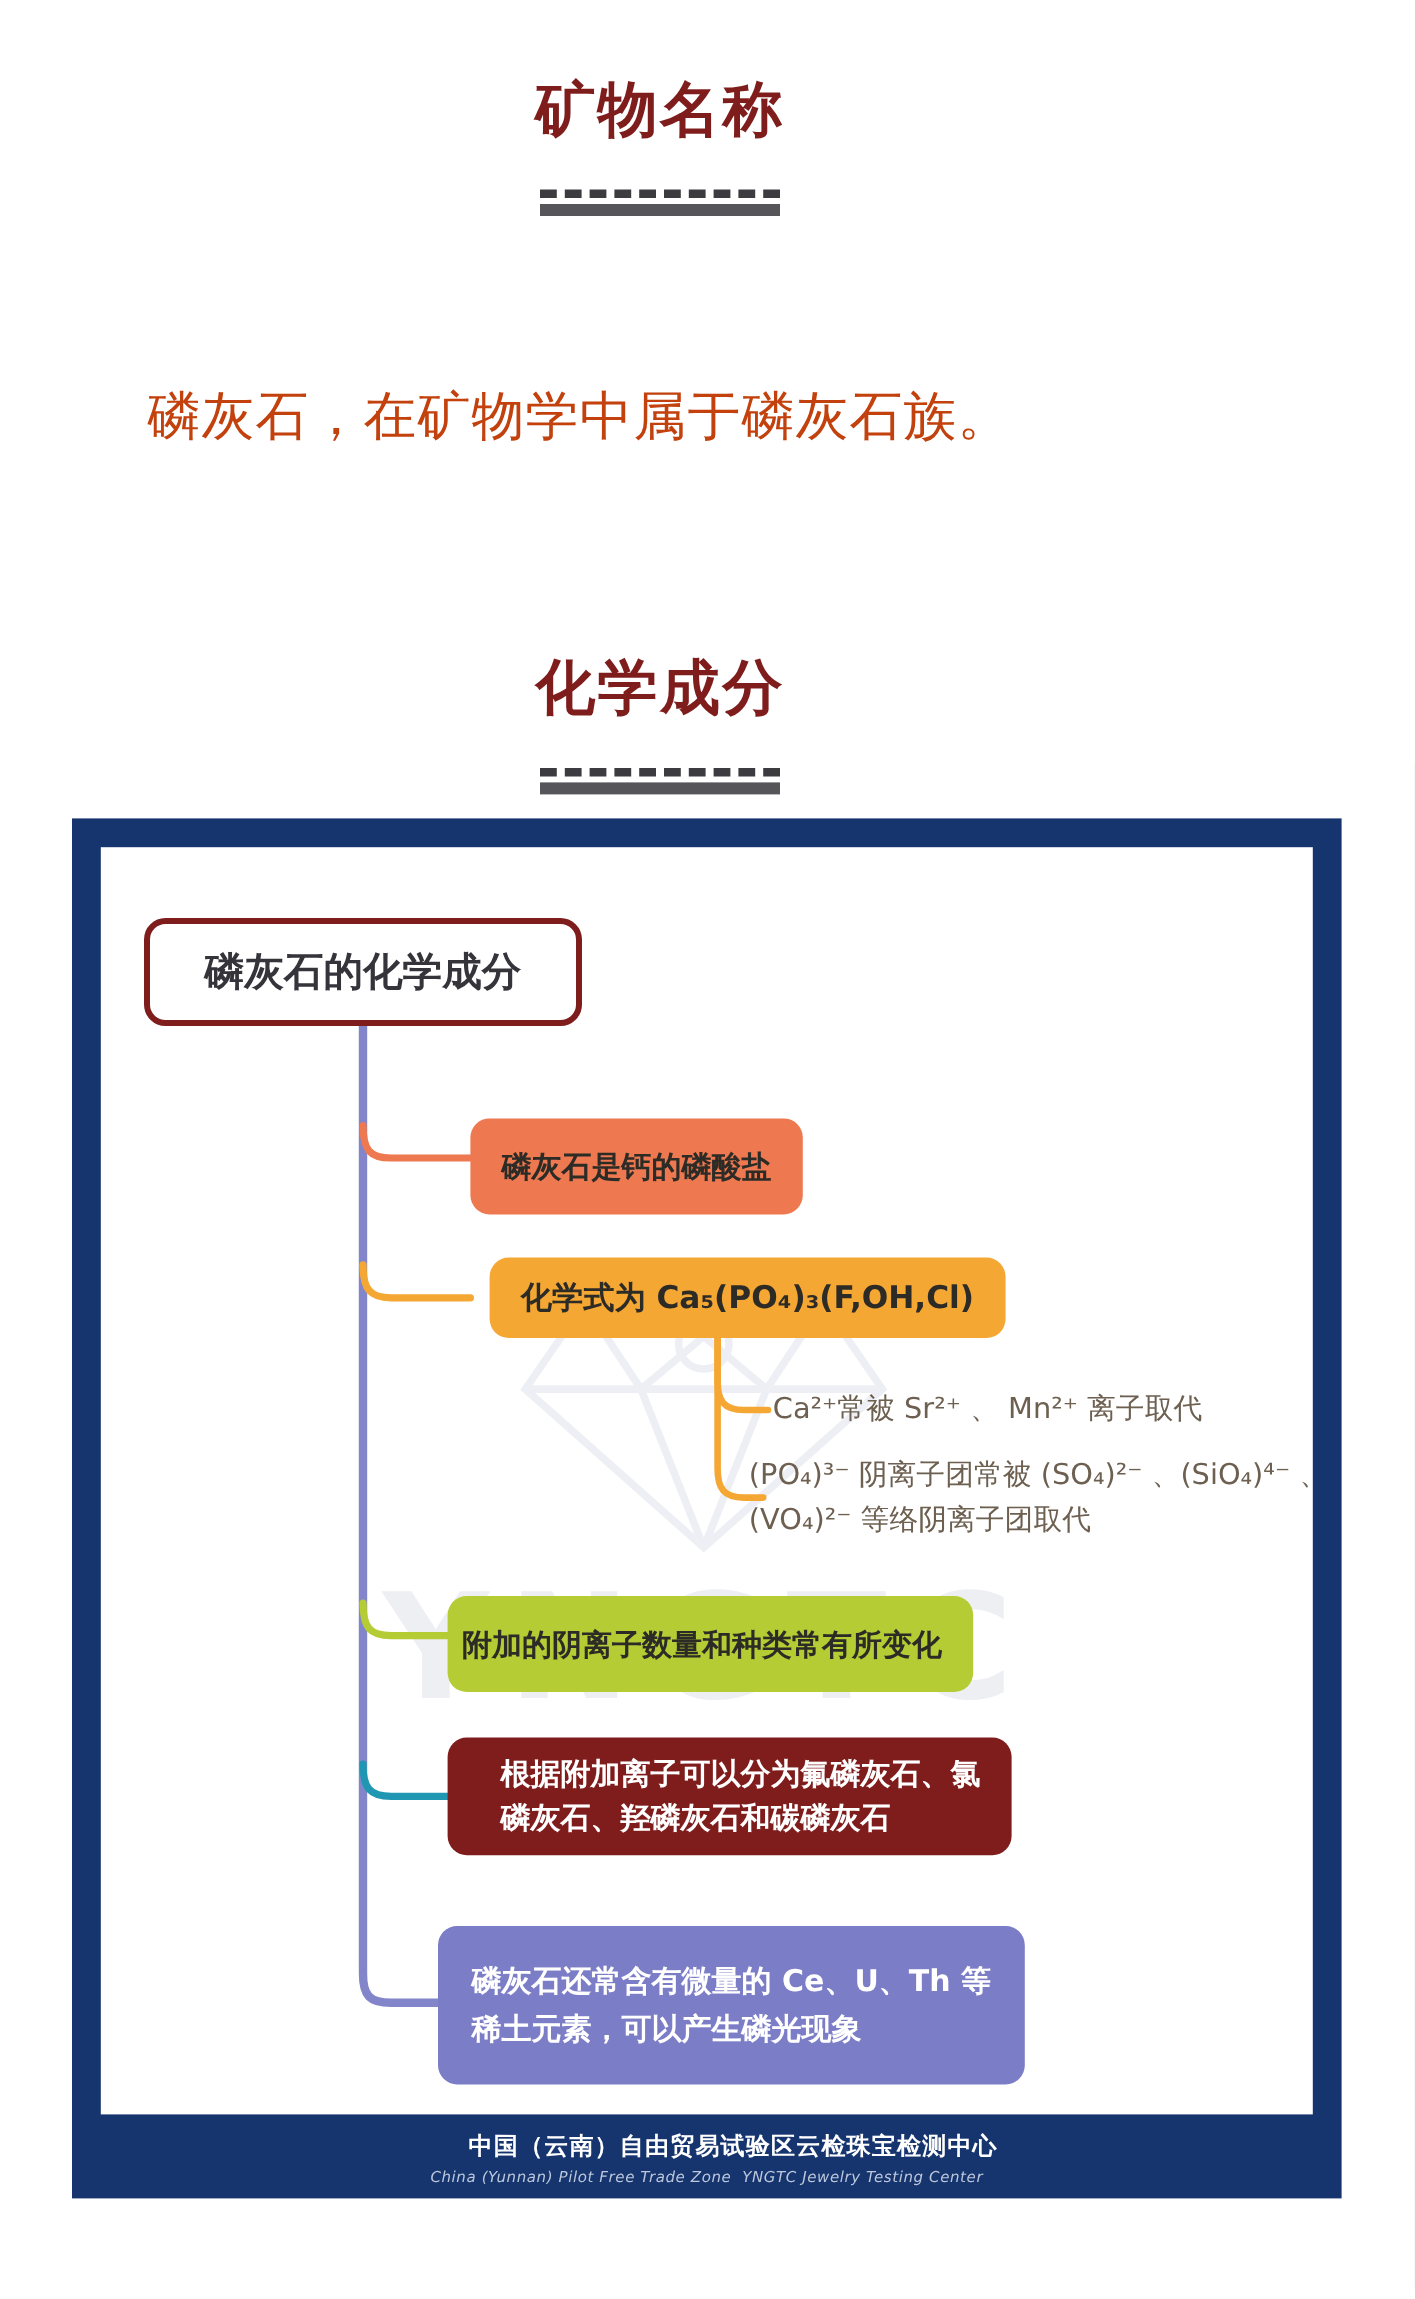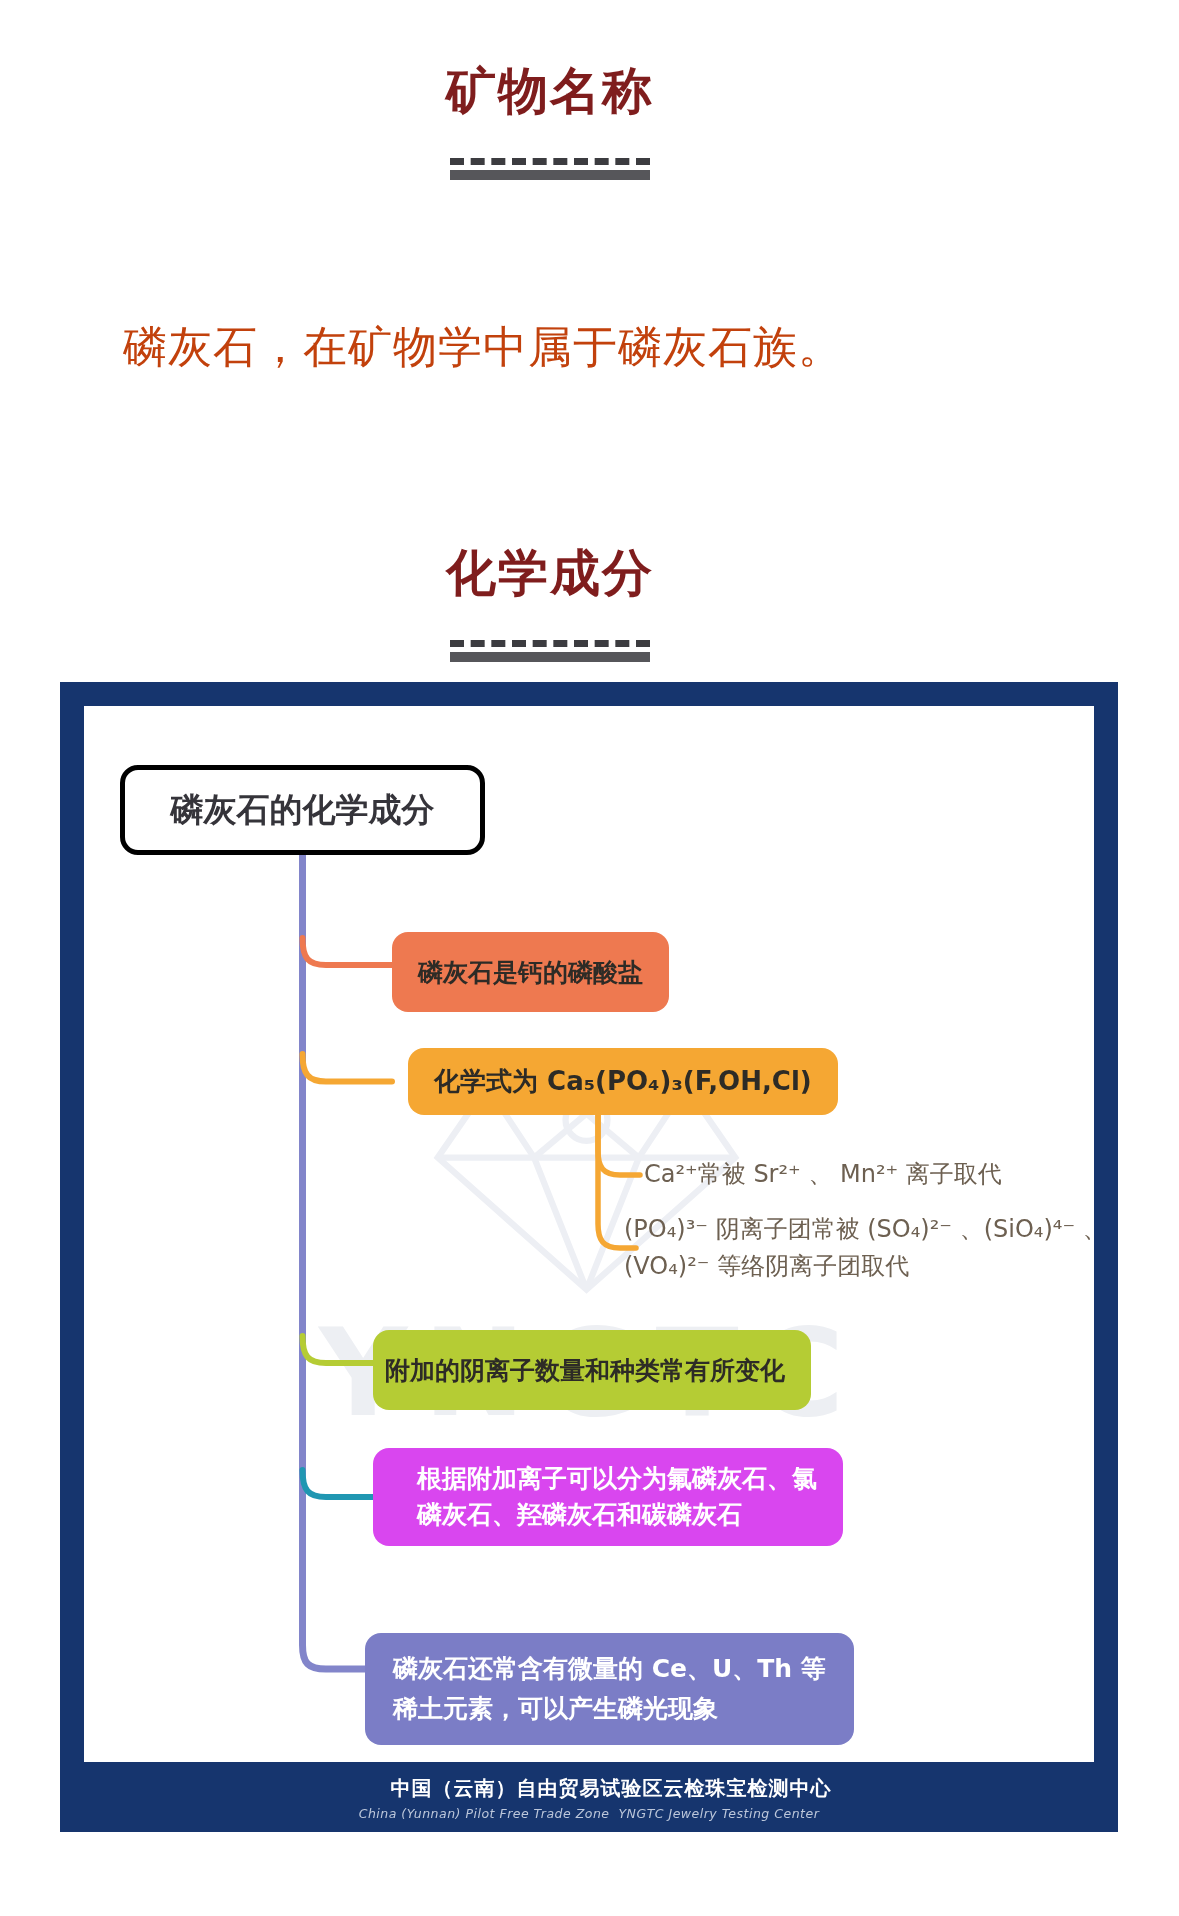--- a/index.html
+++ b/index.html
@@ -22,29 +22,29 @@
   .mm-inner{position:absolute;left:24px;top:24px;width:1010px;height:1056px;background:#ffffff;overflow:hidden;}
 
   .wm-gem{position:absolute;left:335px;top:372px;z-index:0;}
   .wm-text{position:absolute;left:235px;top:596px;z-index:0;font-size:122px;font-weight:800;
            letter-spacing:16px;color:#edeff3;}
 
   .connectors{position:absolute;left:0;top:0;z-index:1;}
 
   .node{position:absolute;z-index:2;display:flex;align-items:center;justify-content:center;
         box-sizing:border-box;}
-  .root{left:36px;top:59px;width:365px;height:90px;background:#ffffff;border:5px solid #000000;
+  .root{left:36px;top:59px;width:365px;height:90px;background:#ffffff;border:5px solid #7f1d1d;
         border-radius:18px;font-size:33px;font-weight:700;color:#35343a;}
   .branch{height:80px;border-radius:16px;padding:0 26px;font-size:25px;font-weight:700;color:#2d2b26;white-space:nowrap;}
   .b1{left:308px;top:226px;}
   .b2{left:324px;top:342px;height:67px;font-size:26px;}
   .b3{left:289px;top:624px;padding-left:12px;}
   .b4{left:289px;top:742px;height:98px;color:#ffffff;white-space:normal;}
   .b4 .ln{display:block;line-height:36px;}
-  .b5{left:281px;top:899px;height:112px;color:#ffffff;white-space:normal;padding:0 28px;margin-top:28px;}
+  .b5{left:281px;top:899px;height:132px;color:#ffffff;white-space:normal;padding:0 28px;}
   .b5 .ln{display:block;line-height:40px;}
   .subitem{position:absolute;z-index:2;font-size:24px;font-weight:500;color:#6d6051;white-space:nowrap;}
   .s1{left:560px;top:452px;}
   .s2{left:540px;top:505px;line-height:37px;}
 
   .mm-footer{position:absolute;left:0;bottom:0;width:100%;height:70px;text-align:center;color:#ffffff;}
   .mm-footer .cn{margin-top:13px;font-size:20px;font-weight:700;letter-spacing:1px;padding-left:44px;}
   .mm-footer .en{margin-top:4px;font-size:12.5px;color:#bcc7db;letter-spacing:0.5px;white-space:pre;font-style:italic;}
 </style>
 </head>
@@ -100,21 +100,21 @@
 
       <div class="subitem s1">Ca²⁺常被 Sr²⁺ 、 Mn²⁺ 离子取代</div>
 
       <div class="subitem s2">
         <span class="ln" style="display:block">(PO₄)³⁻ 阴离子团常被 (SO₄)²⁻ 、(SiO₄)⁴⁻ 、</span>
         <span class="ln" style="display:block">(VO₄)²⁻ 等络阴离子团取代</span>
       </div>
 
       <div class="node branch b3" style="background: rgb(181, 204, 52);">附加的阴离子数量和种类常有所变化</div>
 
-      <div class="node branch b4" style="background: #d946ef; padding-left: 44px;">
+      <div class="node branch b4" style="background: #7f1d1d; padding-left: 44px;">
         <span>
           <span class="ln">根据附加离子可以分为氟磷灰石、氯</span>
           <span class="ln">磷灰石、羟磷灰石和碳磷灰石</span>
         </span>
       </div>
 
       <div class="node branch b5" style="background: rgb(123, 125, 198);">
         <span>
           <span class="ln">磷灰石还常含有微量的 Ce、U、Th 等</span>
           <span class="ln">稀土元素，可以产生磷光现象</span>

